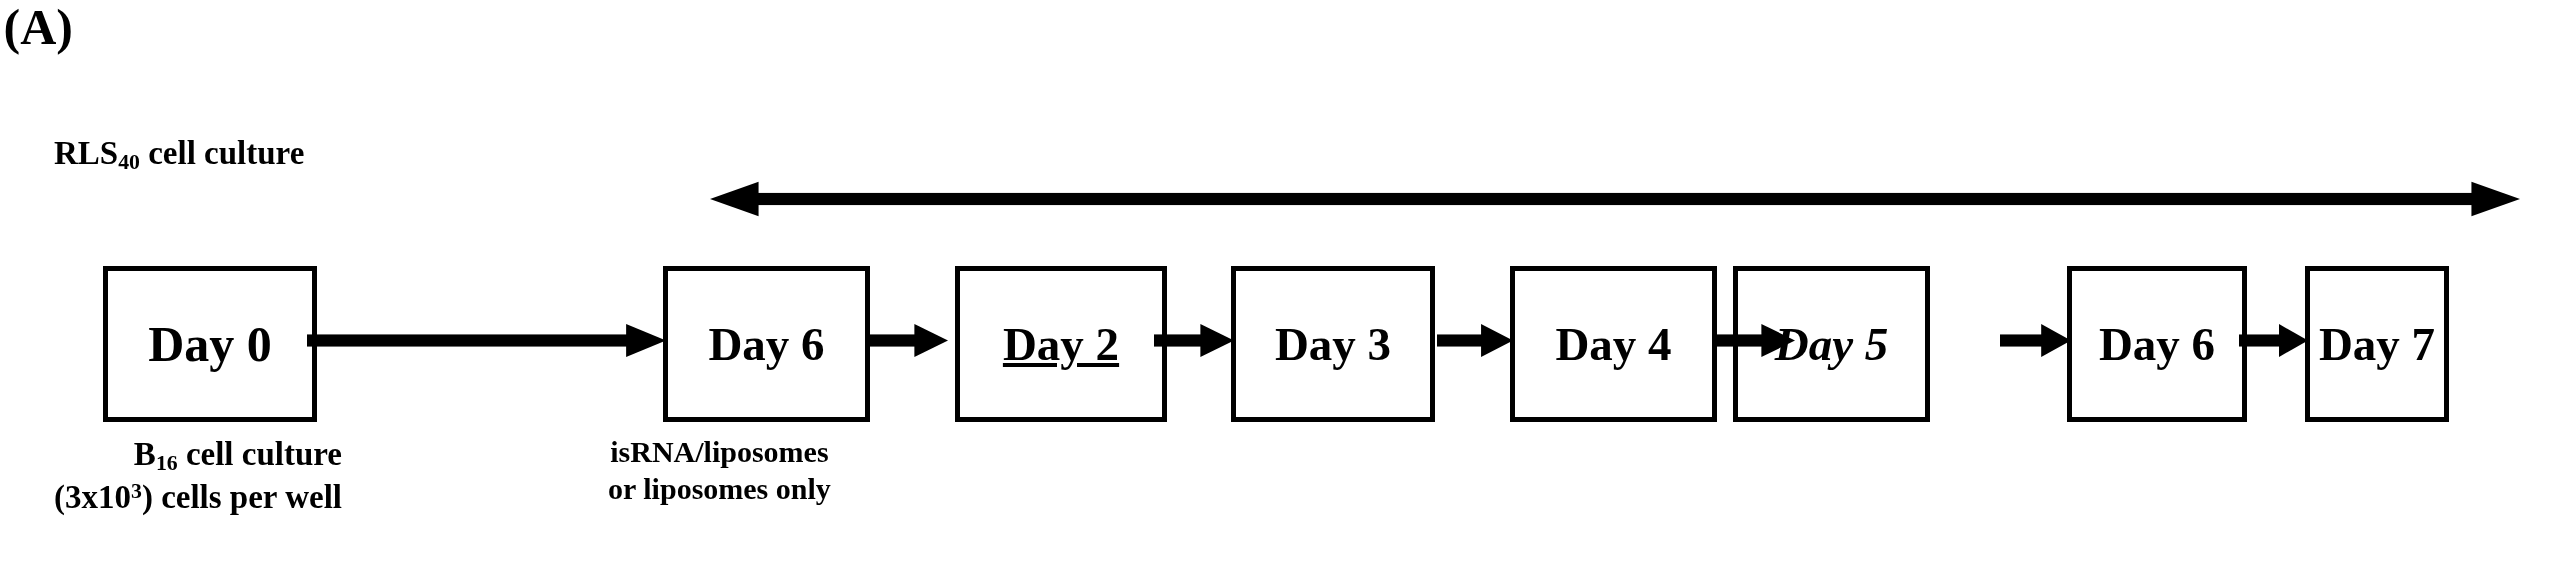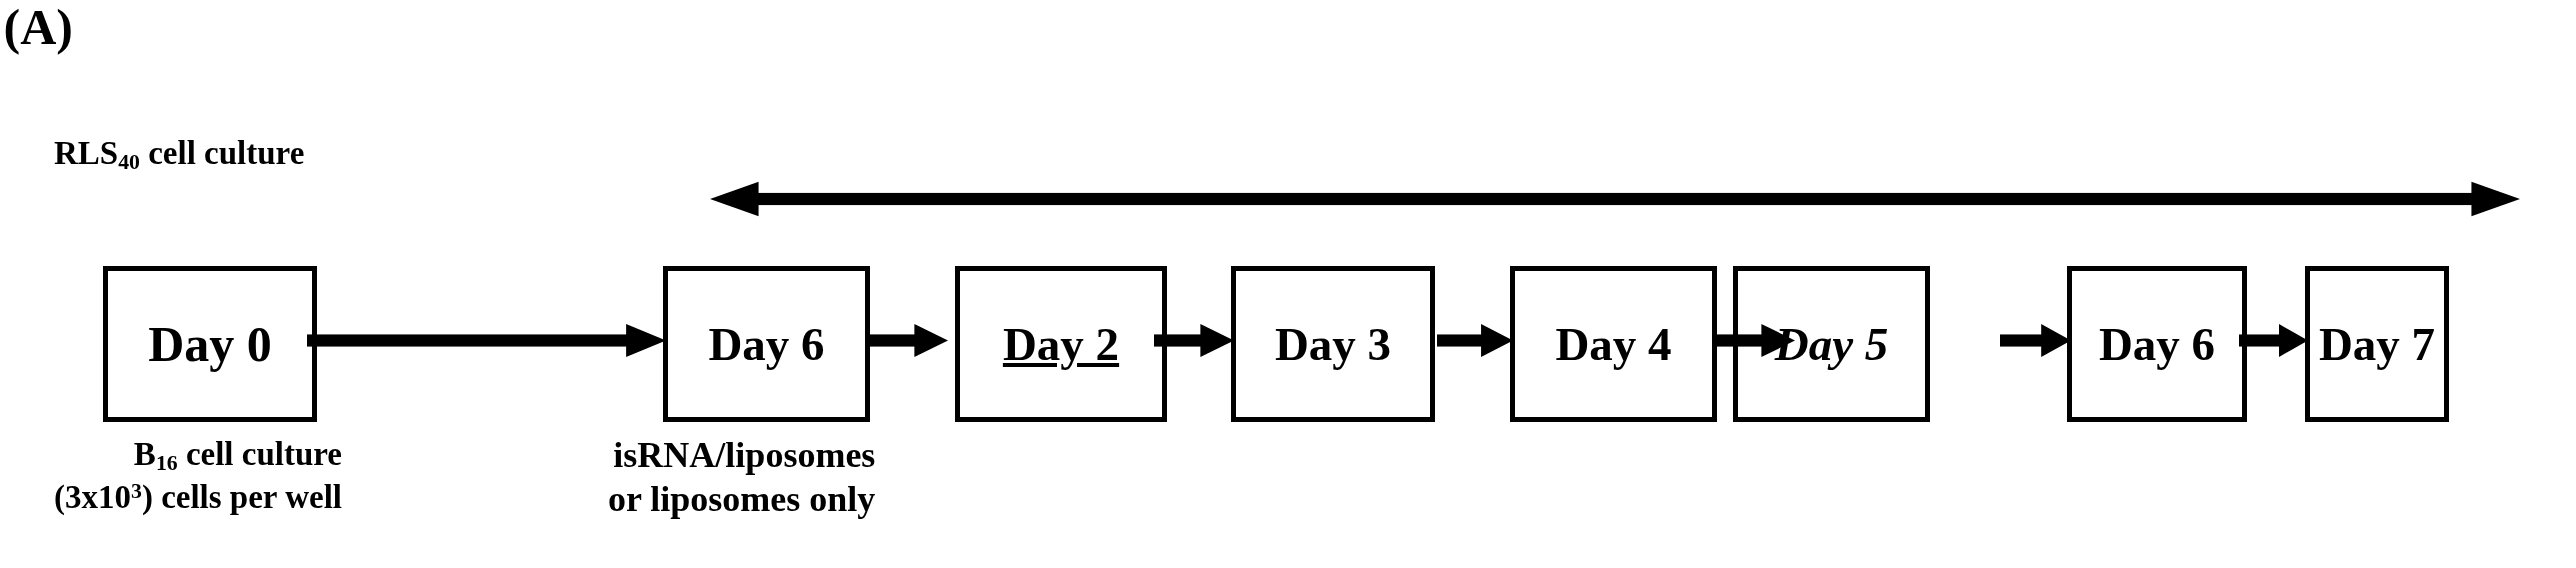--- a/index.html
+++ b/index.html
@@ -40,21 +40,21 @@
     vertical-align: -0.24em;
     font-weight: bold;
   }
   .caption sup {
     font-size: 0.66em;
     vertical-align: 0.46em;
     font-weight: bold;
   }
   #caption-top-left { left: 54px;  top: 133px; text-align: center; }
   #caption-bottom-left { left: 54px; top: 434px; text-align: right; }
-  #caption-treatment { left: 608px; top: 434px; text-align: right; font-size: 36px; }
+  #caption-treatment { left: 608px; top: 434px; text-align: center; font-size: 30px; }
 
   
   .assay-title {
     position: absolute;
     left: 1400px;
     top: 76px;
     font-size: 54px;
     font-weight: bold;
     line-height: 1;
     white-space: nowrap;

